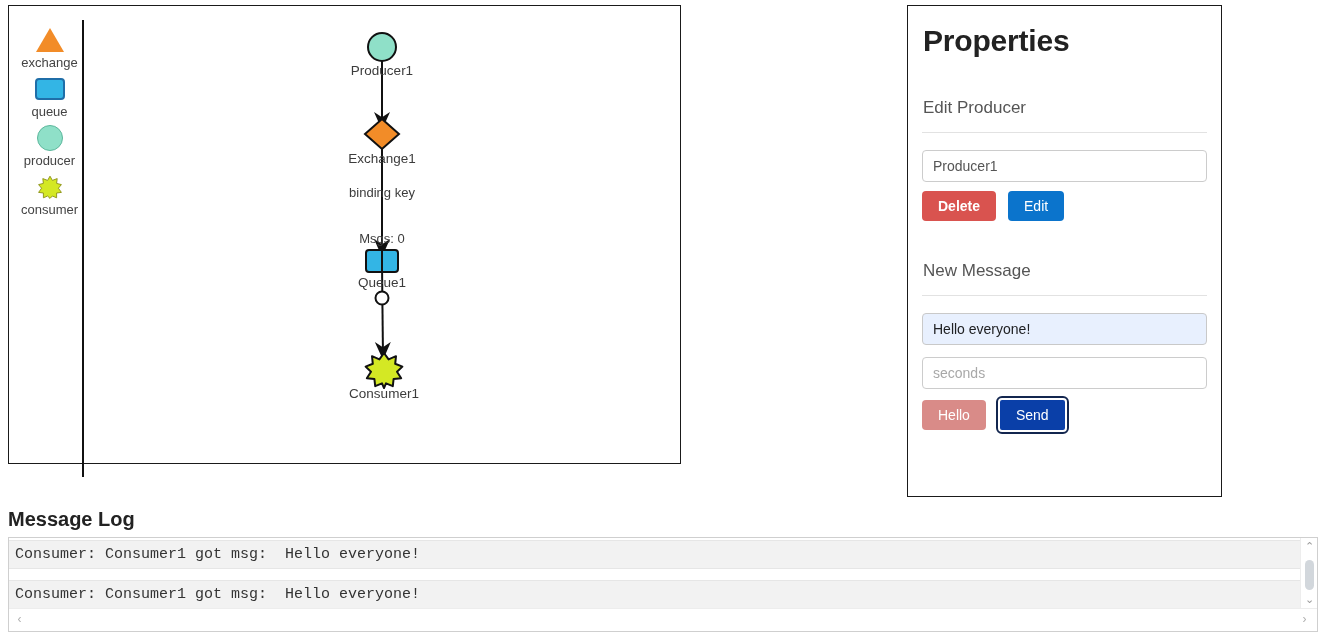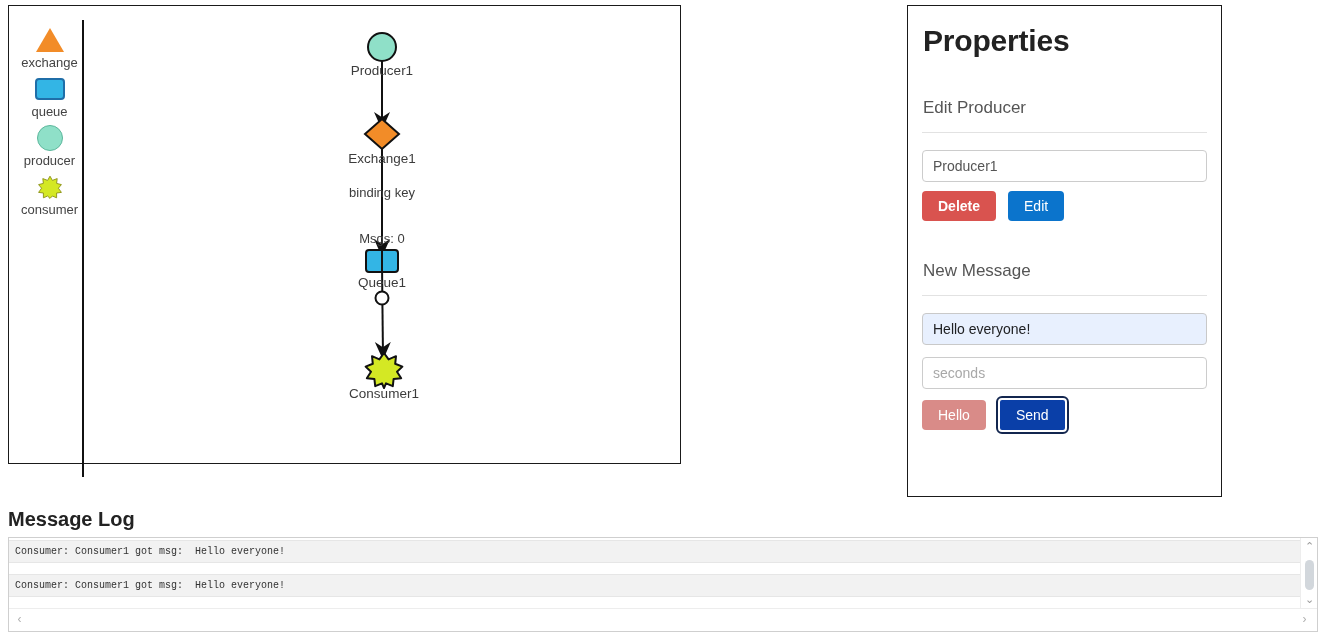--- a/index.html
+++ b/index.html
@@ -208,21 +208,21 @@
     right: 17px;
     bottom: 23px;
     padding-top: 2px;
     overflow: hidden;
   }
   .log-row {
     background: #f2f2f2;
     border-top: 1px solid #e6e6e6;
     border-bottom: 1px solid #e6e6e6;
     font-family: "Liberation Mono", monospace;
-    font-size: 10px;
+    font-size: 15px;
     color: #333333;
     padding: 5px 6px;
     white-space: pre;
     margin-bottom: 11px;
   }
 
   
   #log-vscroll {
     position: absolute;
     right: 0; top: 0;

